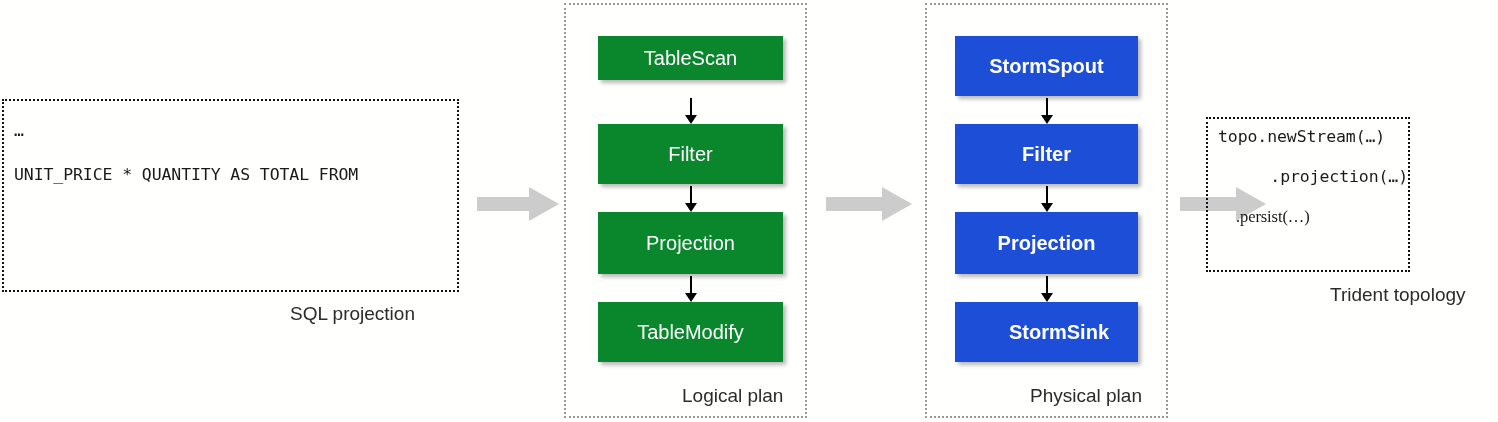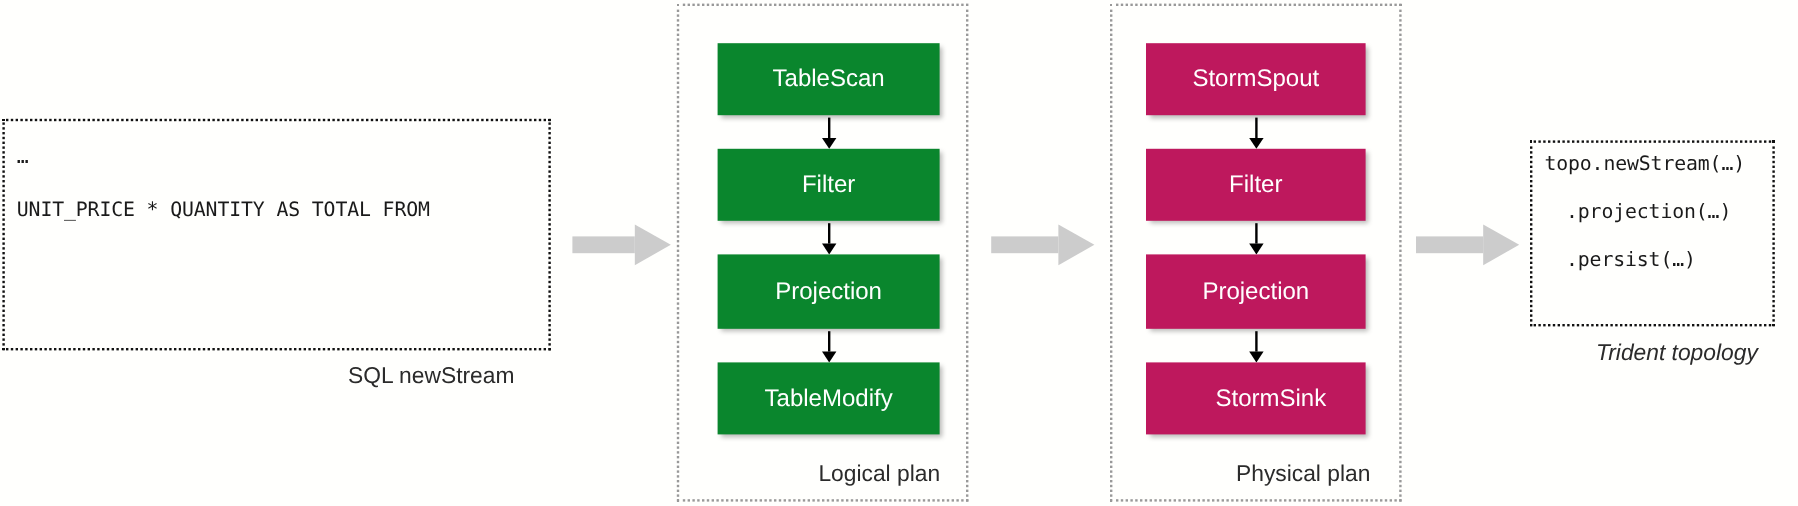--- a/index.html
+++ b/index.html
@@ -54,21 +54,21 @@
     display: flex;
     align-items: center;
     justify-content: center;
     color: #ffffff;
     font-size: 20px;
     font-family: "Liberation Sans", sans-serif;
     box-shadow: 3px 3px 4px rgba(0,0,0,0.28);
     box-sizing: border-box;
   }
   .node.green { background: #0a862d; }
-  .node.blue  { background: #be185d; }
+  .node.blue  { background: #1d4ed8; font-weight: bold; }
 
   .vert-arrow {
     position: absolute;
     width: 14px;
   }
   .vert-arrow .shaft {
     position: absolute;
     left: 6px;
     top: 0;
     width: 2px;
@@ -105,30 +105,30 @@
     border-left: 30px solid #cccccc;
   }
 </style>
 </head>
 <body>
 
 <div class="code-box" style="left:2px; top:99px; width:457px; height:193px;">
   <div class="code-line" style="margin-top:8px; padding-left:10px;">…</div>
   <div class="code-line" style="padding-left:10px;">UNIT_PRICE * QUANTITY AS TOTAL FROM</div>
 </div>
-<div class="caption" style="left:290px; top:303px;">SQL newStream</div>
+<div class="caption" style="left:290px; top:303px;">SQL projection</div>
 
 <div class="block-arrow" style="left:477px; top:187px; width:82px;">
   <div class="tail" style="width:52px;"></div>
   <div class="point" style="left:52px;"></div>
 </div>
 
 <div class="stage-dotted" style="left:564px; top:3px; width:243px; height:415px;"></div>
 
-<div class="node green" style="left:598px; top:36px; width:185px; height:60px;">TableScan</div>
+<div class="node green" style="left:598px; top:36px; width:185px; height:44px;">TableScan</div>
 <div class="vert-arrow" style="left:684px; top:98px; height:26px;">
   <div class="shaft" style="height:17px;"></div>
   <div class="head" style="top:17px;"></div>
 </div>
 
 <div class="node green" style="left:598px; top:124px; width:185px; height:60px;">Filter</div>
 <div class="vert-arrow" style="left:684px; top:186px; height:26px;">
   <div class="shaft" style="height:17px;"></div>
   <div class="head" style="top:17px;"></div>
 </div>
@@ -170,18 +170,18 @@
 
 <div class="node blue" style="left:955px; top:302px; width:183px; height:60px;padding-left:25px;">StormSink</div>
 
 <div class="caption" style="left:1030px; top:385px;">Physical plan</div>
 
 <div class="block-arrow" style="left:1180px; top:187px; width:86px;">
   <div class="tail" style="width:56px;"></div>
   <div class="point" style="left:56px;"></div>
 </div>
 
-<div class="code-box" style="left:1275px; top:117px; width:204px; height:155px;">
+<div class="code-box" style="left:1206px; top:117px; width:204px; height:155px;">
   <div class="code-line" style="margin-top:-2px; padding-left:10px; line-height:40px;">topo.newStream(…)</div>
-  <div class="code-line indent" style="line-height:40px;">.projection(…)</div>
-  <div class="code-line indent" style="line-height:40px;">.persist(…)</div>
+  <div class="code-line indent" style="line-height:40px;text-align:right;">.projection(…)</div>
+  <div class="code-line indent" style="line-height:40px;font-family:Liberation Serif, serif;">.persist(…)</div>
 </div>
-<div class="caption" style="left:1330px; top:284px;font-style:italic;">Trident topology</div>
+<div class="caption" style="left:1330px; top:284px;">Trident topology</div>
 
 </body></html>

